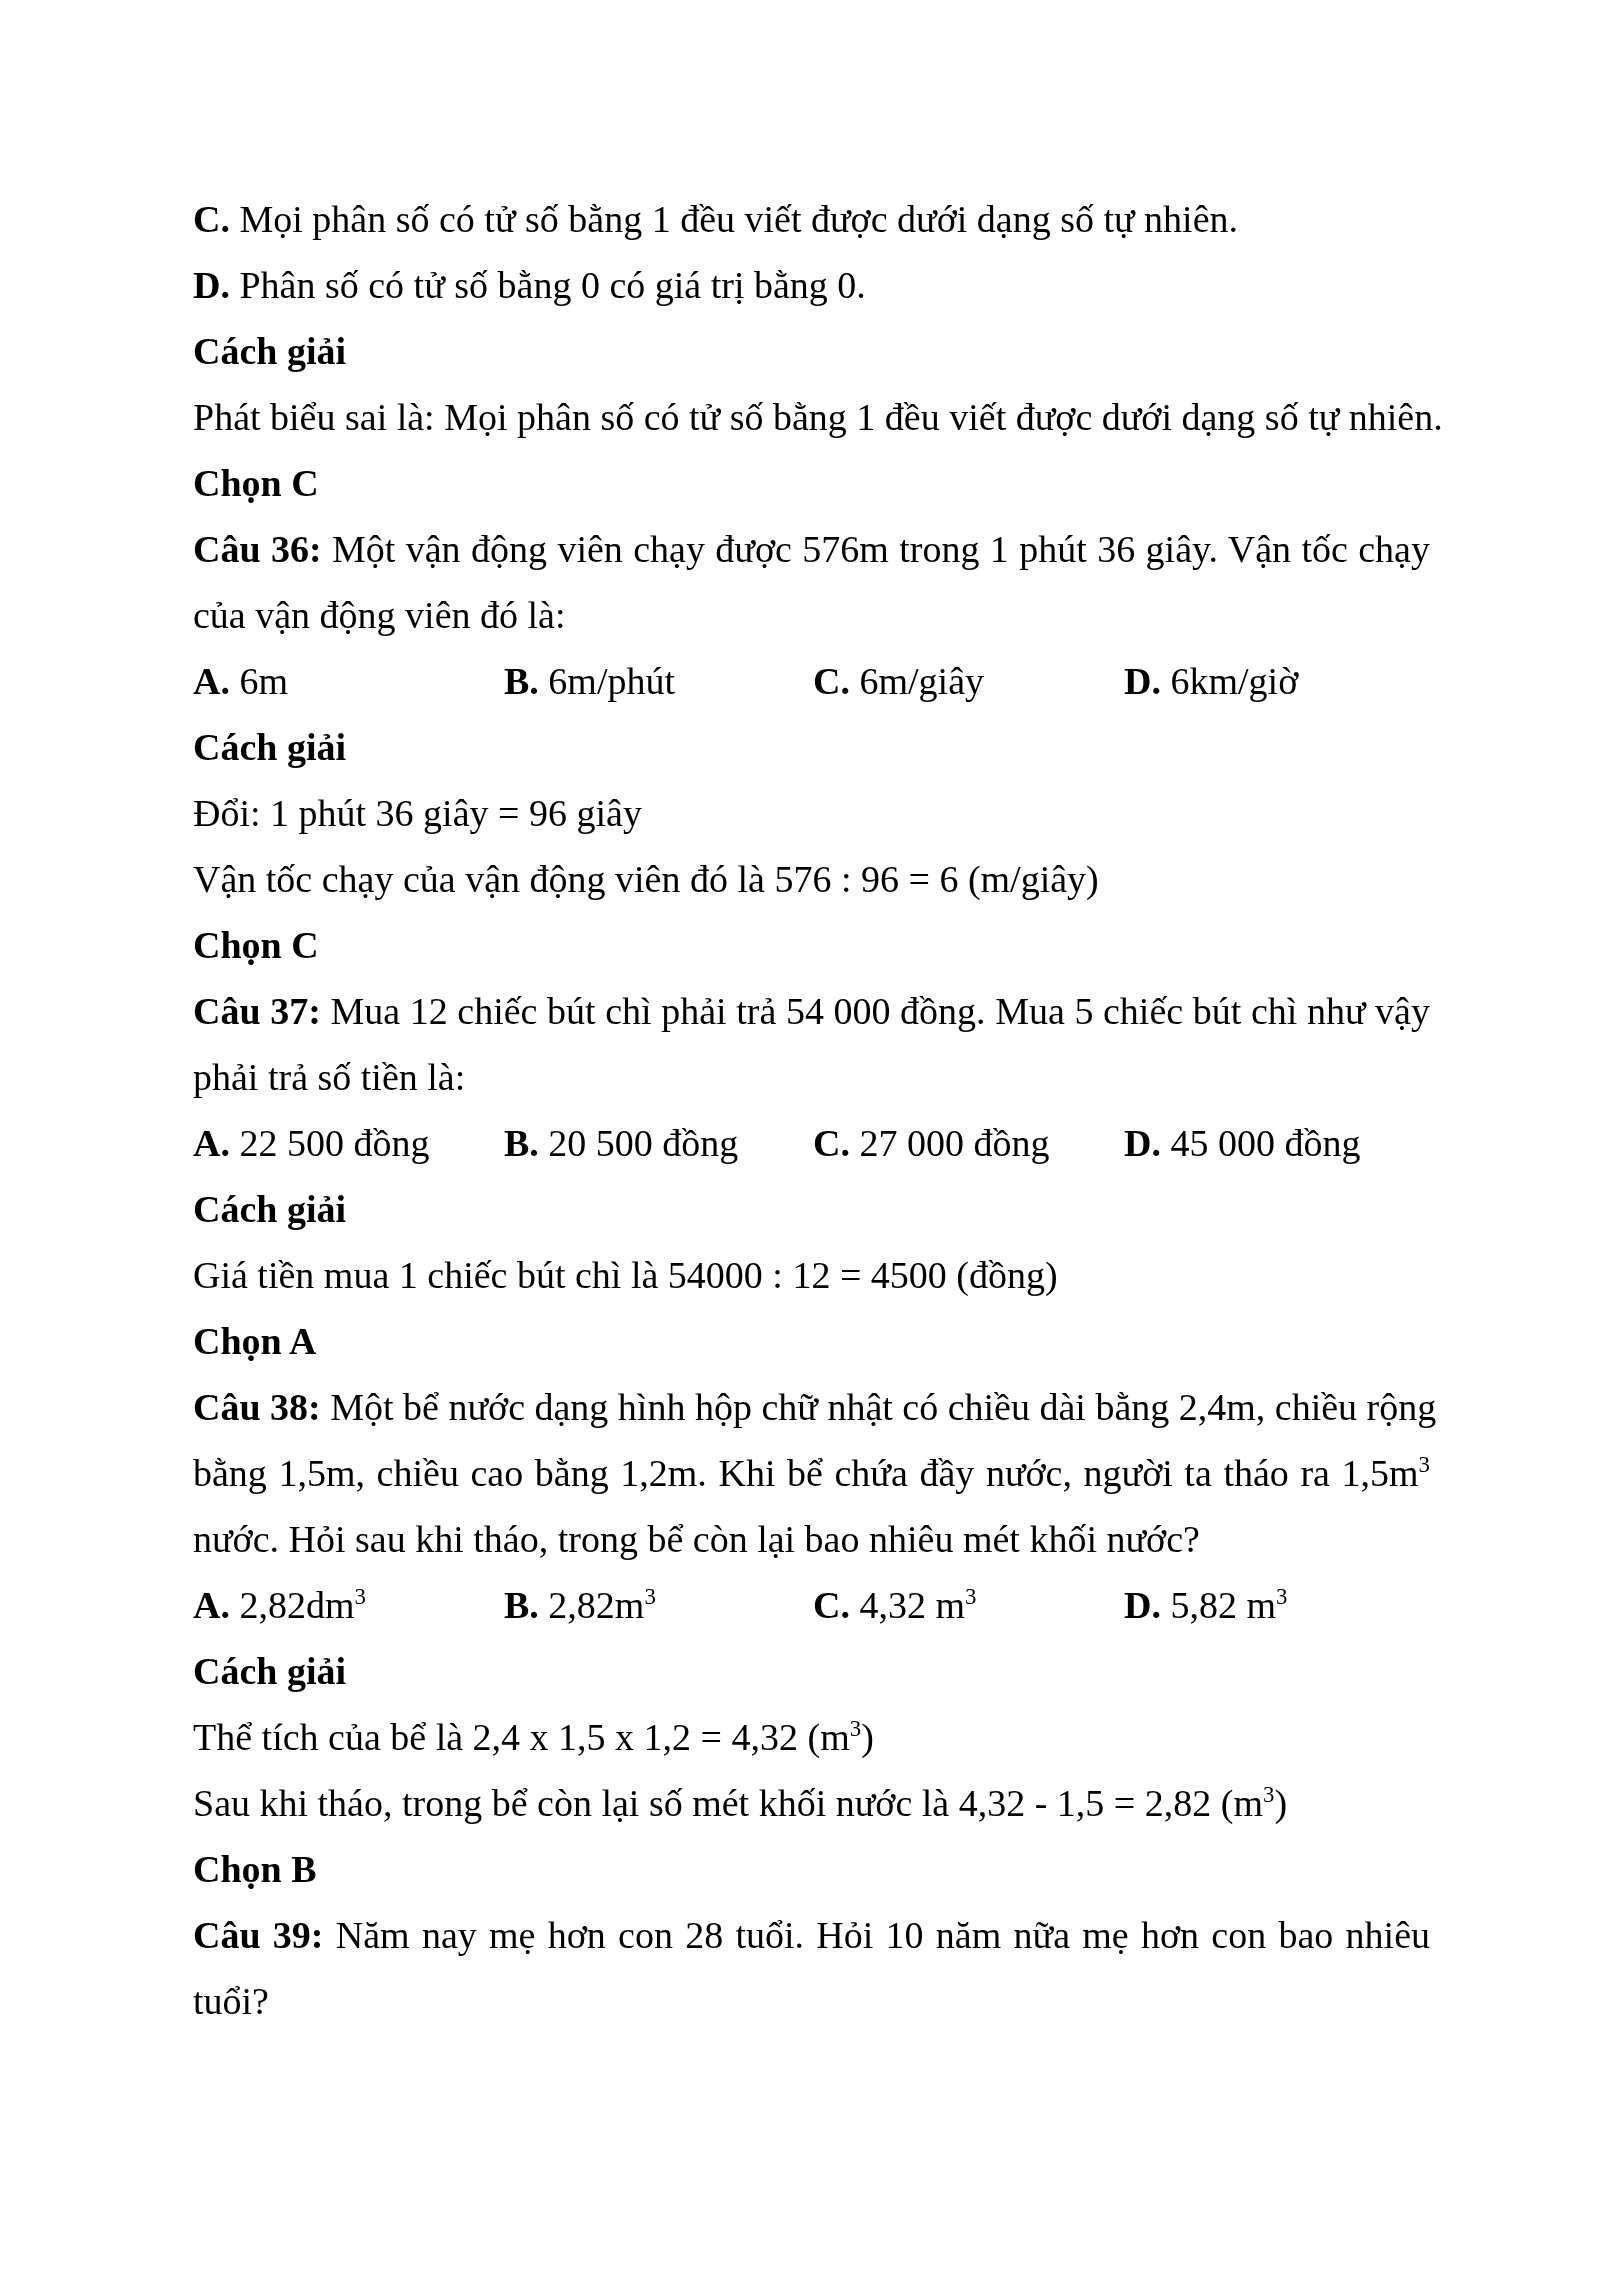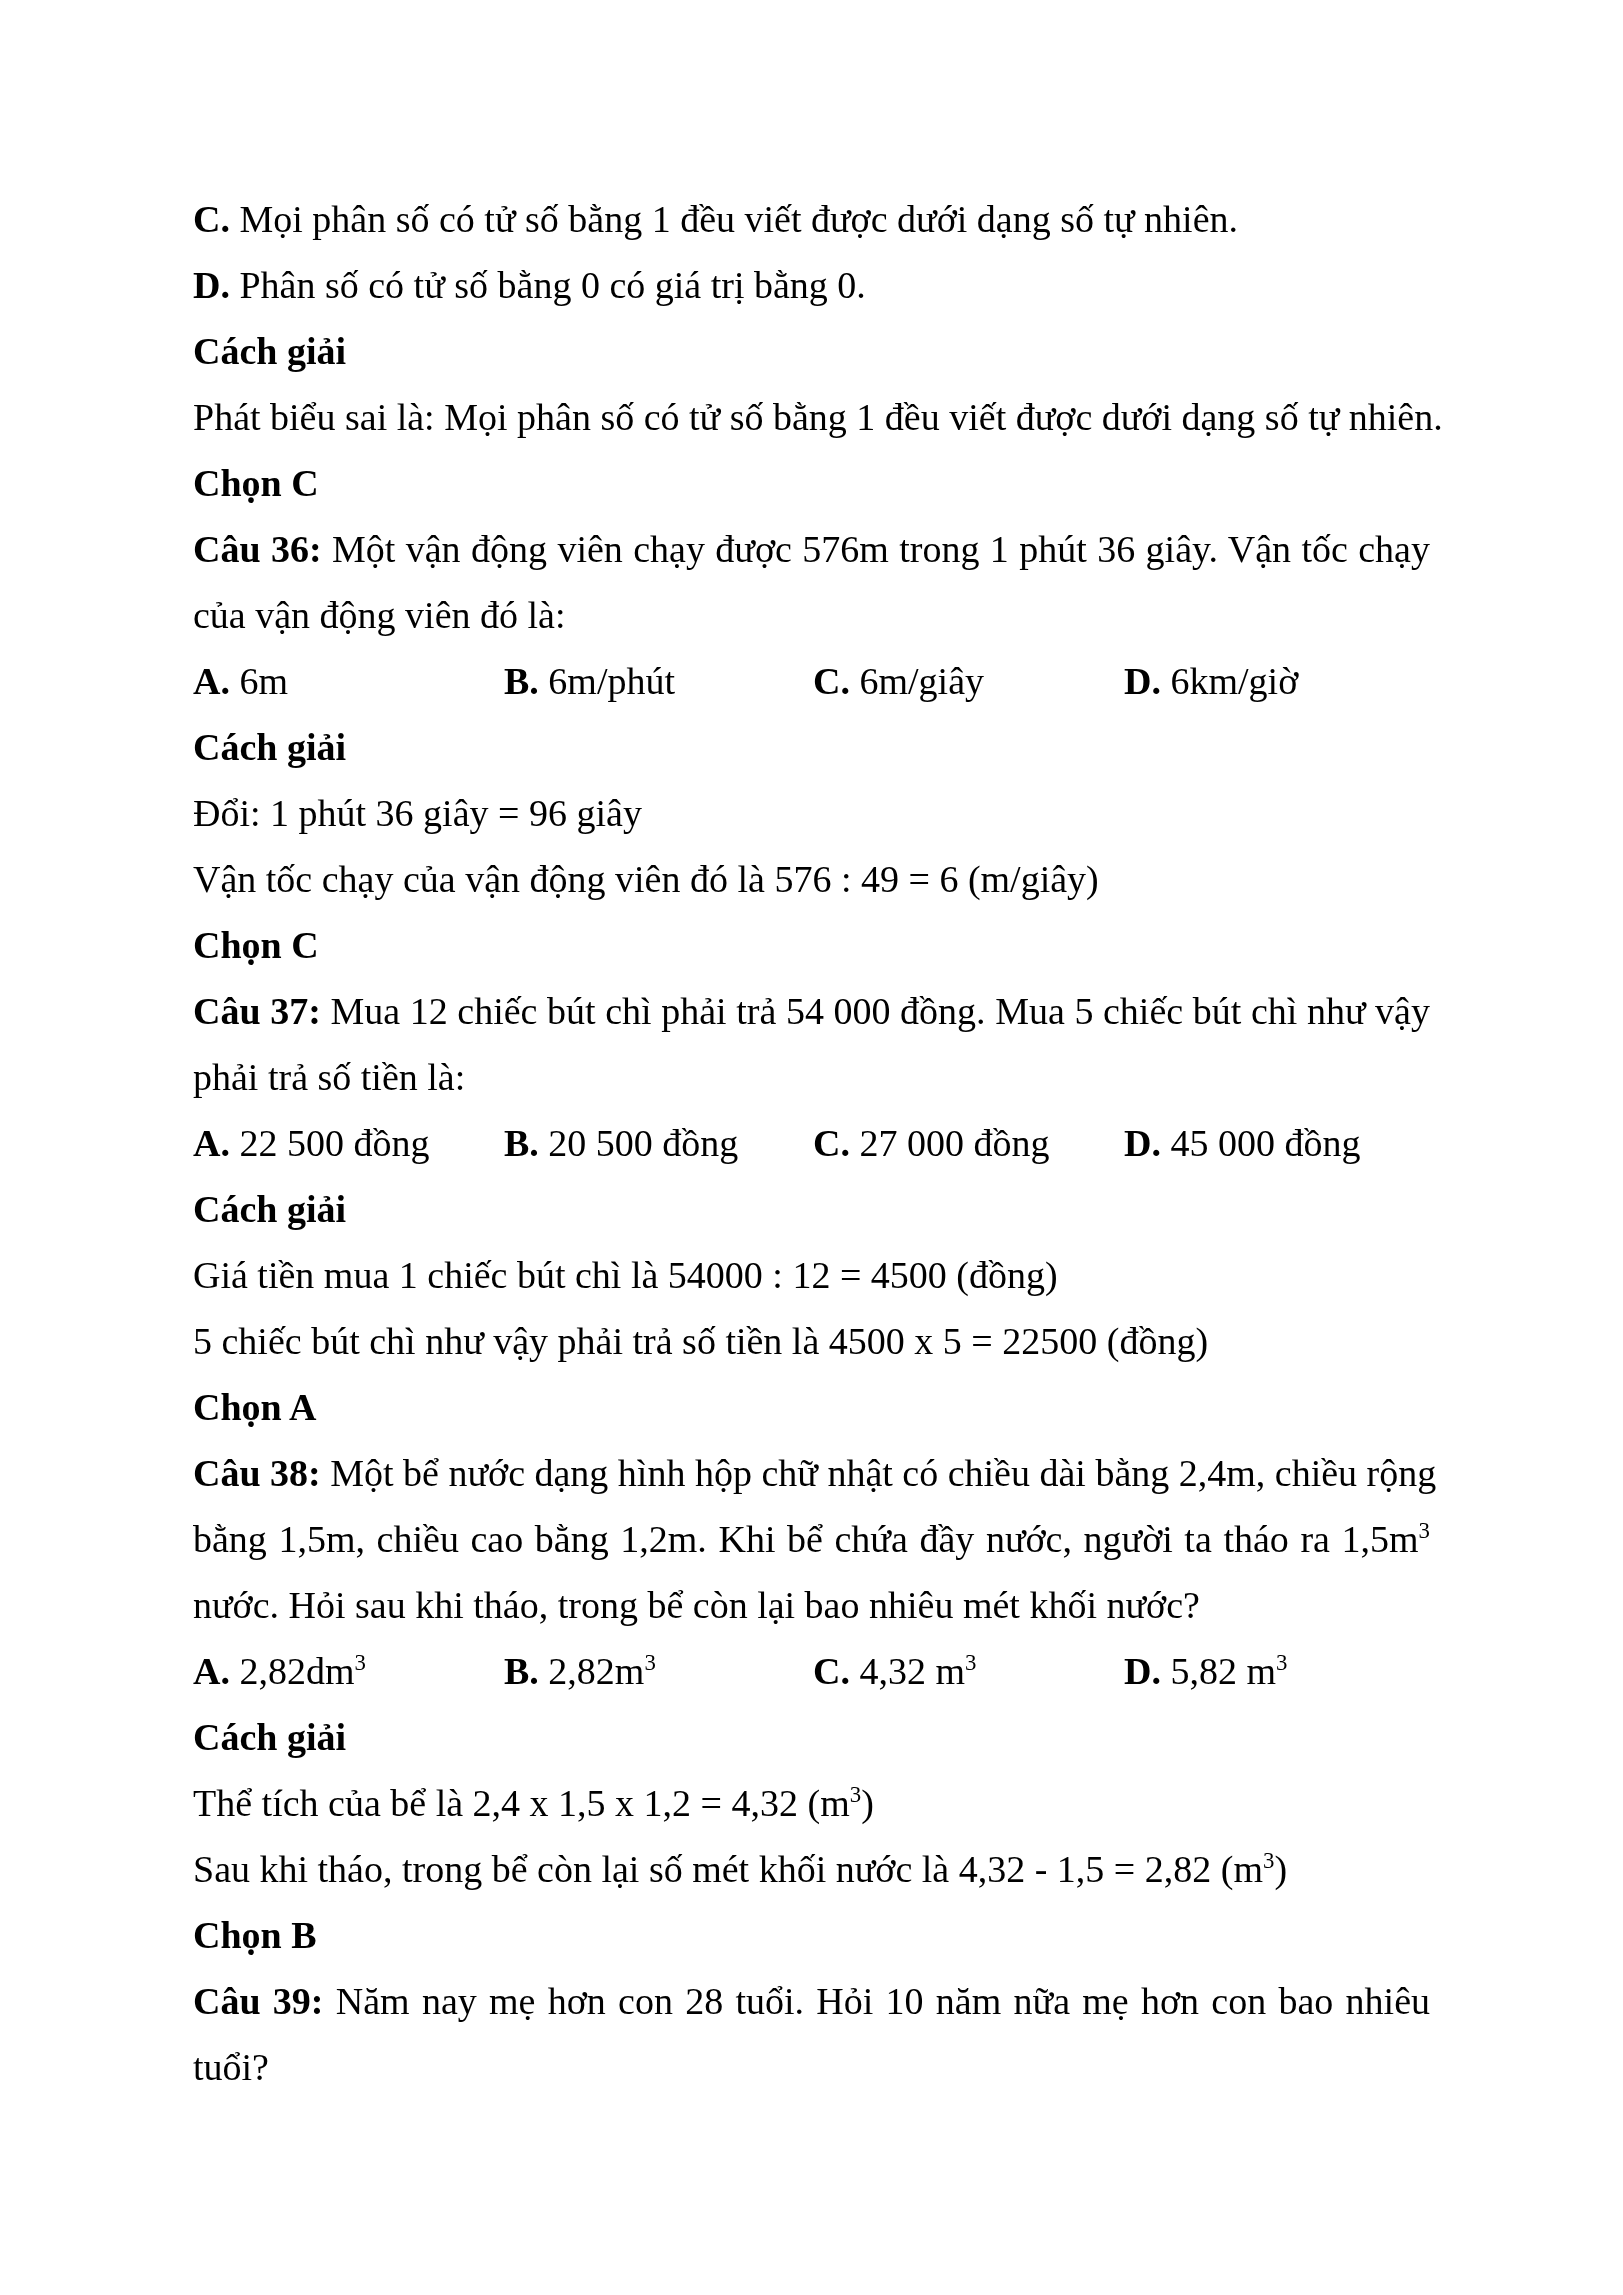--- a/index.html
+++ b/index.html
@@ -52,33 +52,32 @@
       <div class="line justify"><span class="bold">Câu 36:</span><span class=""> Một vận động viên chạy được 576m trong 1 phút 36 giây. Vận tốc chạy</span></div>
       <div class="line"><span class="">của vận động viên đó là:</span></div>
       <div class="line options">
         <span class="opt" style="left: 0px;"><span class="bold">A.</span><span class=""> 6m</span></span>
         <span class="opt" style="left: 311px;"><span class="bold">B.</span><span class=""> 6m/phút</span></span>
         <span class="opt" style="left: 620px;"><span class="bold">C.</span><span class=""> 6m/giây</span></span>
         <span class="opt" style="left: 931px;"><span class="bold">D.</span><span class=""> 6km/giờ</span></span>
       </div>
       <div class="line"><span class="bold">Cách giải</span></div>
       <div class="line"><span class="">Đổi: 1 phút 36 giây = 96 giây</span></div>
-      <div class="line"><span class="">Vận tốc chạy của vận động viên đó là 576 : 49 = 6 (m/giây)</span></div>
+      <div class="line"><span class="">Vận tốc chạy của vận động viên đó là 576 : 96 = 6 (m/giây)</span></div>
       <div class="line"><span class="bold">Chọn C</span></div>
       <div class="line justify"><span class="bold">Câu 37:</span><span class=""> Mua 12 chiếc bút chì phải trả 54 000 đồng. Mua 5 chiếc bút chì như vậy</span></div>
       <div class="line"><span class="">phải trả số tiền là:</span></div>
       <div class="line options">
         <span class="opt" style="left: 0px;"><span class="bold">A.</span><span class=""> 22 500 đồng</span></span>
         <span class="opt" style="left: 311px; text-align: right;"><span class="bold">B.</span><span class=""> 20 500 đồng</span></span>
         <span class="opt" style="left: 620px;"><span class="bold">C.</span><span class=""> 27 000 đồng</span></span>
         <span class="opt" style="left: 931px;"><span class="bold">D.</span><span class=""> 45 000 đồng</span></span>
       </div>
       <div class="line"><span class="bold">Cách giải</span></div>
       <div class="line"><span class="">Giá tiền mua 1 chiếc bút chì là 54000 : 12 = 4500 (đồng)</span></div>
-      <div class="line"><span class="">5 chiếc bút chì như vậy phải trả số tiền là 4500 x 5 = 22500 (đồng)</span></div>
       <div class="line"><span class="bold">Chọn A</span></div>
       <div class="line justify"><span class="bold">Câu 38:</span><span class=""> Một bể nước dạng hình hộp chữ nhật có chiều dài bằng 2,4m, chiều rộng</span></div>
       <div class="line justify"><span class="">bằng 1,5m, chiều cao bằng 1,2m. Khi bể chứa đầy nước, người ta tháo ra 1,5m</span><span class=" sup">3</span></div>
       <div class="line"><span class="">nước. Hỏi sau khi tháo, trong bể còn lại bao nhiêu mét khối nước?</span></div>
       <div class="line options">
         <span class="opt" style="left: 0px;"><span class="bold">A.</span><span class=""> 2,82dm</span><span class=" sup">3</span></span>
         <span class="opt" style="left: 311px; font-family: Liberation Serif, serif;"><span class="bold">B.</span><span class=""> 2,82m</span><span class=" sup">3</span></span>
         <span class="opt" style="left: 620px;"><span class="bold">C.</span><span class=""> 4,32 m</span><span class=" sup">3</span></span>
         <span class="opt" style="left: 931px;"><span class="bold">D.</span><span class=""> 5,82 m</span><span class=" sup">3</span></span>
       </div>

